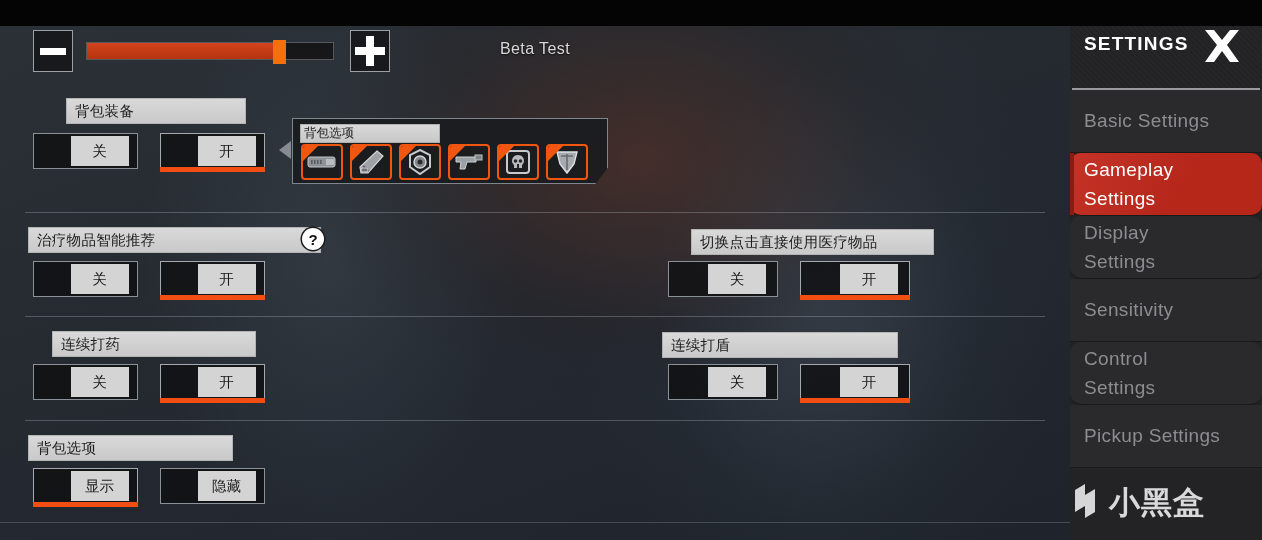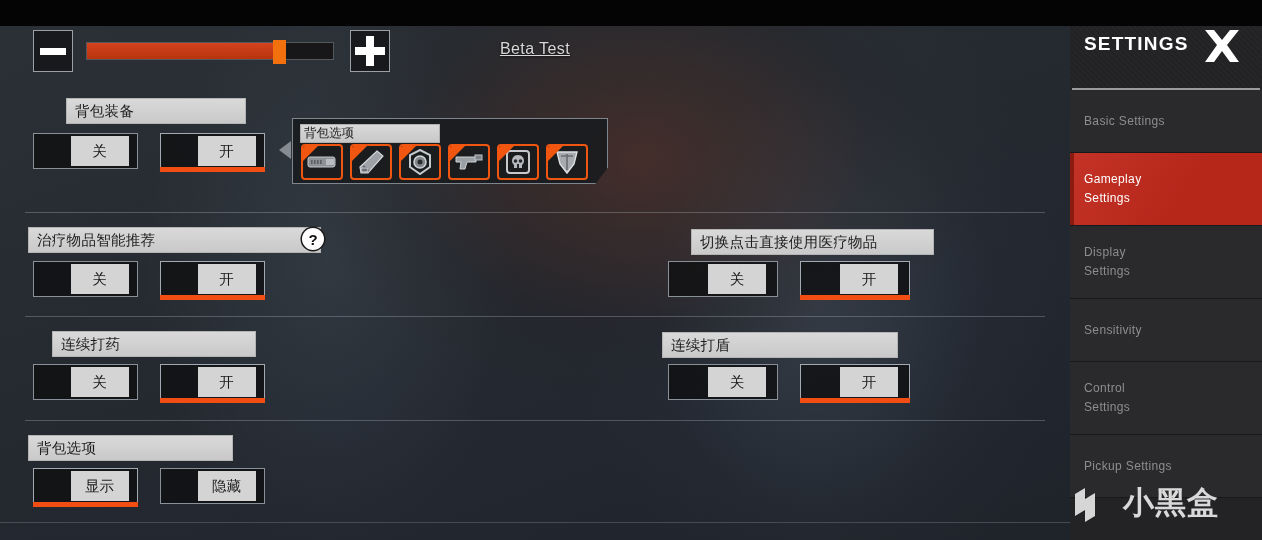--- a/index.html
+++ b/index.html
@@ -76,21 +76,20 @@
   }
 
   
   .beta-test {
     position: absolute; top: 40px; left: 0; width: 1070px;
     text-align: center;
     color: #d8d8d8;
     font-size: 16px;
     letter-spacing: .4px;
     text-shadow: 0 1px 2px rgba(0,0,0,.8);
-    text-decoration: underline;
   }
 
   
   .hsep {
     position: absolute; left: 25px; width: 1020px; height: 1px;
     background: rgba(190,200,210,0.30);
   }
 
   
   .opt {
@@ -223,45 +222,45 @@
     height: 2px;
     background: #9a9a9e;
     margin: 0 2px;
   }
   .sb-item {
     position: relative;
     height: 63px;
     display: flex; align-items: center;
     padding-left: 14px; padding-right: 10px;
     color: #8d8d90;
-    font-size: 12px;
+    font-size: 19px;
     line-height: 1.55;
     letter-spacing: .35px;
     border-bottom: 1px solid #191919;
     background: #2a2a2d;
   }
-  .sb-item.two-line { height: 73px; }
+  .sb-item.two-line { height: 63px; border-radius: 11px; }
   .sb-item.active {
     background:
       linear-gradient(120deg, rgba(255,255,255,0.05) 0%, rgba(0,0,0,0.06) 60%),
       #c1281b;
     color: #ffffff;
   }
   .sb-item.active::before {
     content:"";
     position:absolute; left:0; top:0; bottom:0; width: 4px;
     background: #8b1a10;
   }
   .sb-item span { display: block; }
 
   
   .watermark {
     position: absolute;
     left: 1072px; top: 482px;
-    display: flex; align-items: flex-end; gap: 15px;
+    display: flex; align-items: flex-start; gap: 1px;
     opacity: .92;
     pointer-events: none;
   }
   .wm-logo { width: 36px; height: 38px; }
   .wm-text {
     color: #e9e9ea;
     font-size: 31px;
     font-weight: bold;
     letter-spacing: 1px;
     font-family: "DejaVu Sans", sans-serif;

